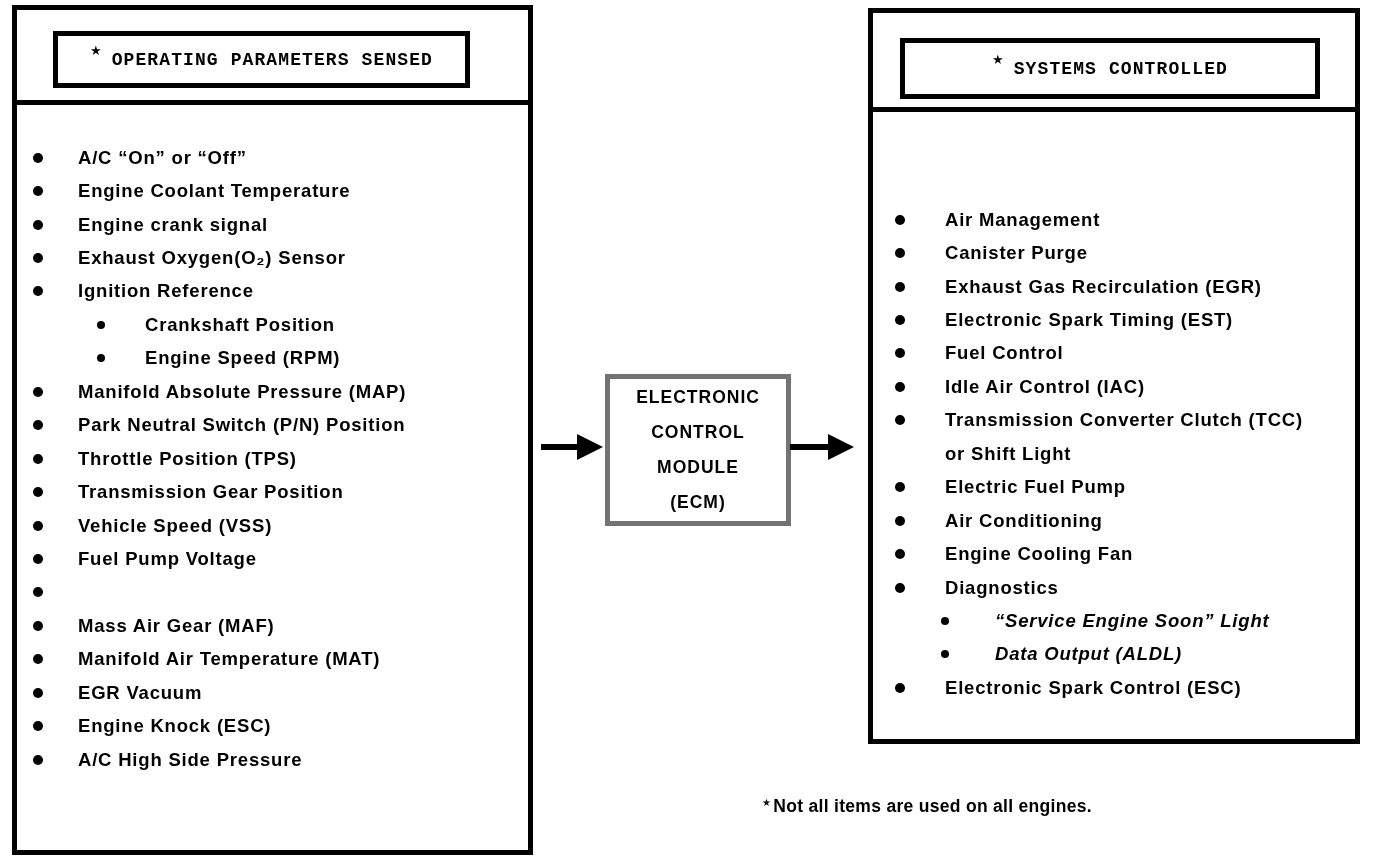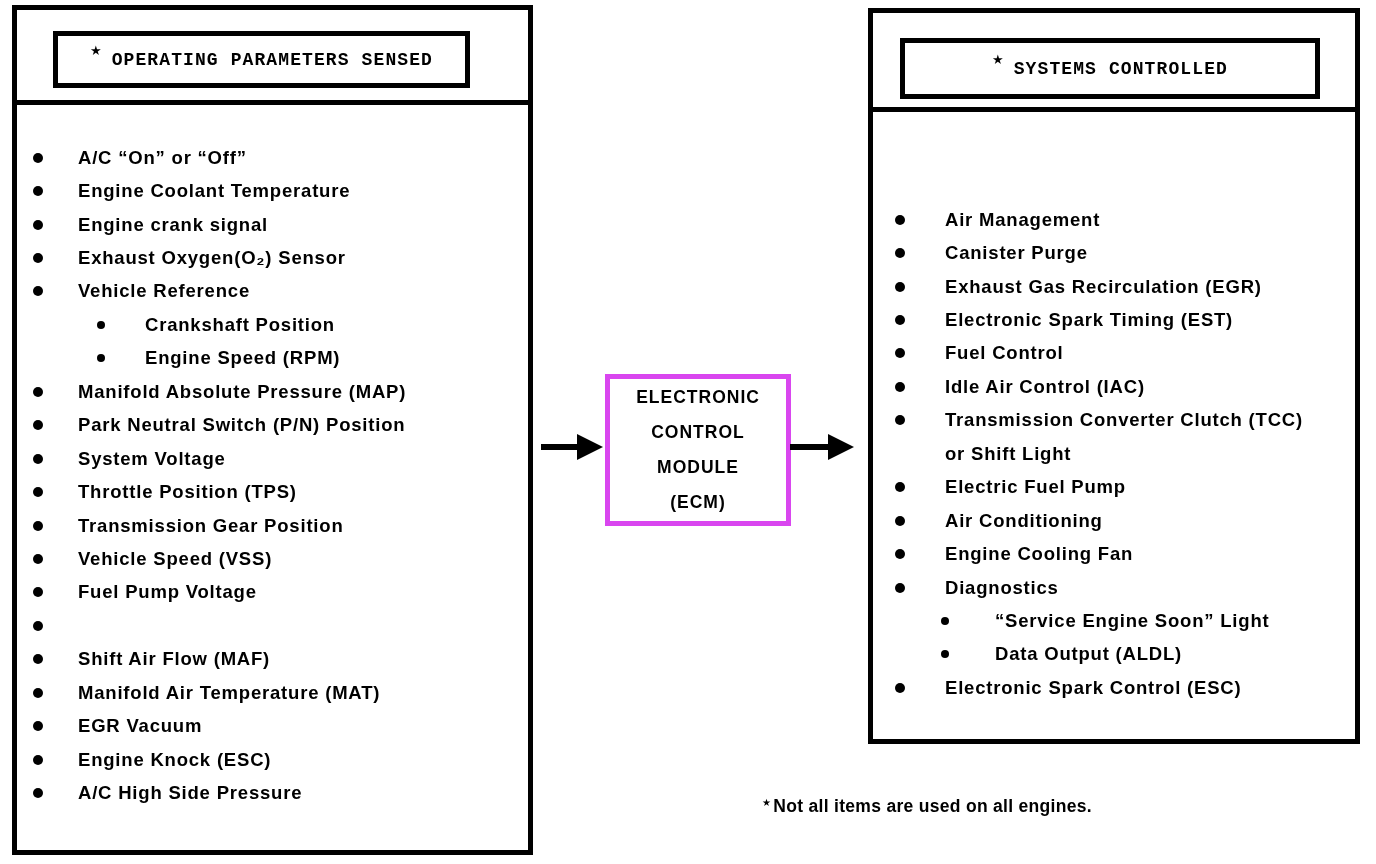--- a/index.html
+++ b/index.html
@@ -35,27 +35,27 @@
   .dot { width:10px; height:10px; border-radius:50%; background:#000; flex:none; }
   .lvl2 .dot { width:8px; height:8px; }
 
   #left-panel  .lvl1 { padding-left:16px; }
   #left-panel  .lvl1 .txt { margin-left:35px; }
   #left-panel  .lvl2 { padding-left:80px; }
   #left-panel  .lvl2 .txt { margin-left:40px; }
 
   #right-panel .lvl1 { padding-left:14px; }
   #right-panel .lvl1 .txt { margin-left:40px; }
-  #right-panel .lvl2 { padding-left:60px; }
+  #right-panel .lvl2 { padding-left:60px;font-style:italic; }
   #right-panel .lvl2 .txt { margin-left:46px; }
   #right-panel .cont { padding-left:64px; }
 
   #ecm-box {
     position:absolute; left:605px; top:374px; width:186px; height:152px;
-    border:5px solid #d946ef; box-sizing:border-box; background:#fff;
+    border:5px solid #737373; box-sizing:border-box; background:#fff;
     display:flex; flex-direction:column; align-items:center; justify-content:center;
   }
   .ecm-line { font-size:17.5px; letter-spacing:1px; line-height:35px; text-align:center; }
 
   .arrow { position:absolute; }
   .arrow .shaft { position:absolute; background:#000; height:6px; top:10px; left:0; }
   .arrow .head  { position:absolute; width:0; height:0; top:0;
                   border-top:13px solid transparent; border-bottom:13px solid transparent;
                   border-left:26px solid #000; }
   #arrow-left  { left:541px; top:434px; width:62px; height:26px; }
@@ -92,64 +92,60 @@
       <li class="row lvl1">
           <span class="dot"></span>
           <span class="txt">Engine crank signal</span>
         </li>
       <li class="row lvl1">
           <span class="dot"></span>
           <span class="txt">Exhaust Oxygen(O₂) Sensor</span>
         </li>
       <li class="row lvl1">
           <span class="dot"></span>
-          <span class="txt">Vehicle Reference</span>
+          <span class="txt">Ignition Reference</span>
         </li>
       <li class="row lvl2">
           <span class="dot"></span>
           <span class="txt">Crankshaft Position</span>
         </li>
       <li class="row lvl2">
           <span class="dot"></span>
           <span class="txt">Engine Speed (RPM)</span>
         </li>
       <li class="row lvl1">
           <span class="dot"></span>
           <span class="txt">Manifold Absolute Pressure (MAP)</span>
         </li>
       <li class="row lvl1">
           <span class="dot"></span>
           <span class="txt">Park Neutral Switch (P/N) Position</span>
         </li>
       <li class="row lvl1">
           <span class="dot"></span>
-          <span class="txt">System Voltage</span>
-        </li>
-      <li class="row lvl1">
-          <span class="dot"></span>
           <span class="txt">Throttle Position (TPS)</span>
         </li>
       <li class="row lvl1">
           <span class="dot"></span>
           <span class="txt">Transmission Gear Position</span>
         </li>
       <li class="row lvl1">
           <span class="dot"></span>
           <span class="txt">Vehicle Speed (VSS)</span>
         </li>
       <li class="row lvl1">
           <span class="dot"></span>
           <span class="txt">Fuel Pump Voltage</span>
         </li>
       <li class="row lvl1">
           <span class="dot"></span>
         </li>
       <li class="row lvl1">
           <span class="dot"></span>
-          <span class="txt">Shift Air Flow (MAF)</span>
+          <span class="txt">Mass Air Gear (MAF)</span>
         </li>
       <li class="row lvl1">
           <span class="dot"></span>
           <span class="txt">Manifold Air Temperature (MAT)</span>
         </li>
       <li class="row lvl1">
           <span class="dot"></span>
           <span class="txt">EGR Vacuum</span>
         </li>
       <li class="row lvl1">

